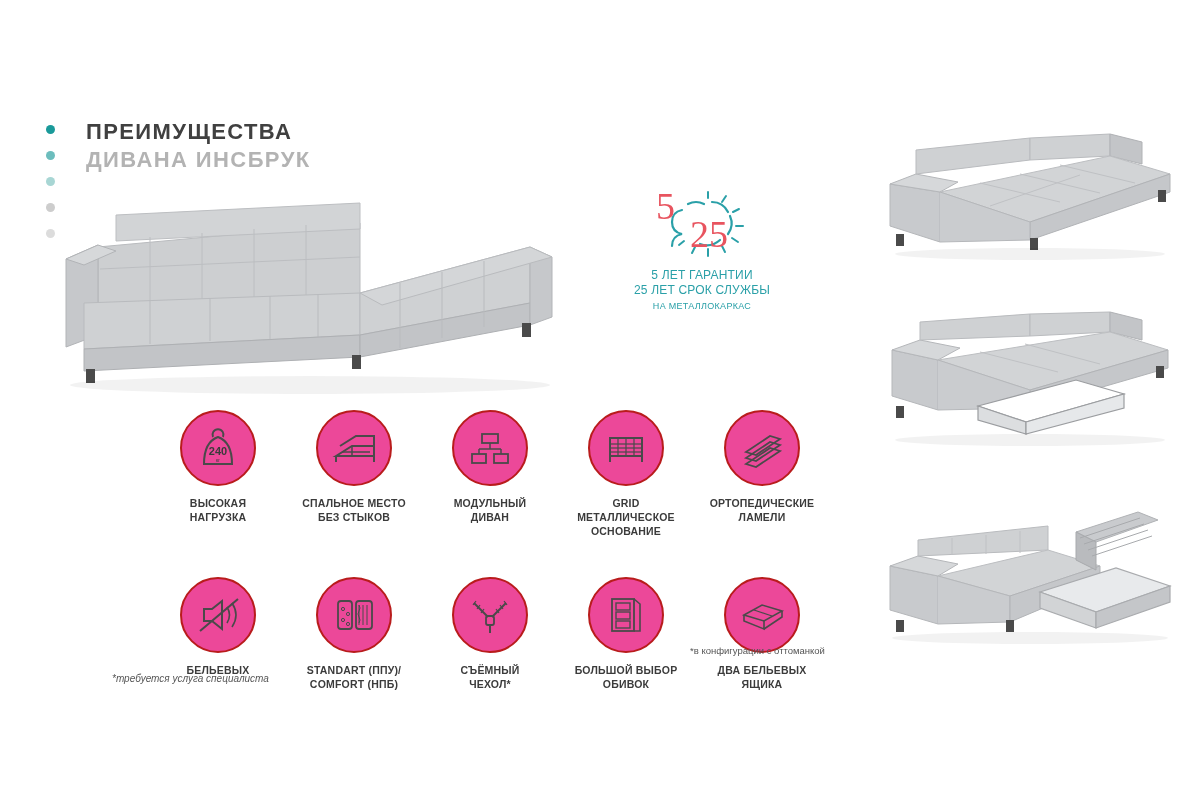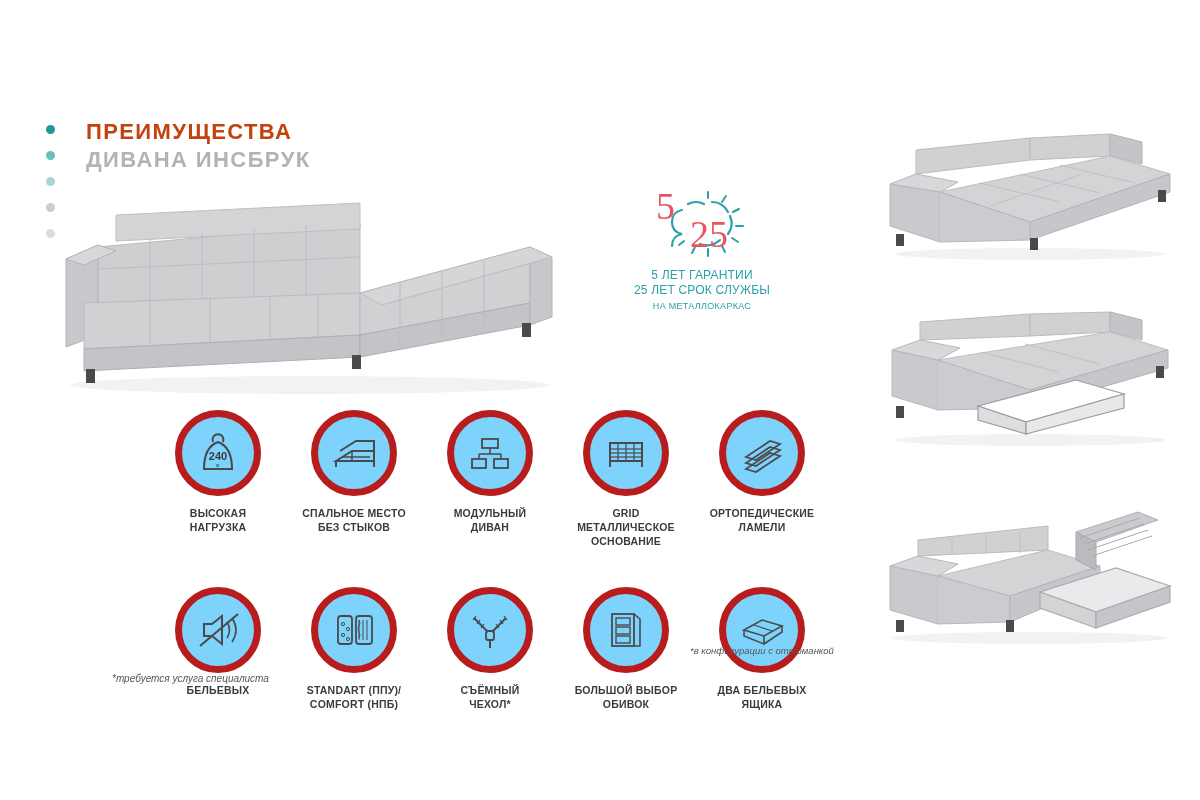--- a/index.html
+++ b/index.html
@@ -20,21 +20,21 @@
   
   .title-block {
     position: absolute;
     left: 86px;
     top: 118px;
   }
   .title-main {
     font-size: 22px;
     font-weight: bold;
     letter-spacing: 1.4px;
-    color: #c2410c;
+    color: #404040;
     line-height: 1.25;
     white-space: nowrap;
   }
   .title-sub {
     font-size: 22px;
     font-weight: bold;
     letter-spacing: 1.4px;
     color: #b3b3b3;
     line-height: 1.25;
     white-space: nowrap;
@@ -116,42 +116,41 @@
     gap: 0px;
   }
   .feat {
     width: 136px;
     text-align: center;
   }
   .feat-circle {
     width: 72px;
     height: 72px;
     border-radius: 50%;
-    border: 7px solid #b91c1c;
+    border: 2px solid #b91c1c;
     margin: 0 auto;
     position: relative;
-    background: #7dd3fc;
+    background: #ec4899;
     text-align: center;
   }
   .feat-label {
     margin-top: 10px;
     font-size: 10.5px;
     font-weight: bold;
     color: #3b3b3b;
     line-height: 1.35;
     letter-spacing: .2px;
   }
   .feat-row2 { margin-top: 38px; }
 
   .note-right {
     position: absolute;
     left: 690px;
     top: 645px;
     font-size: 9.5px;
-    font-style: italic;
     color: #555;
     white-space: nowrap;
   }
   .note-bottom {
     position: absolute;
     left: 112px;
     top: 673px;
     font-size: 10px;
     font-style: italic;
     color: #555;

